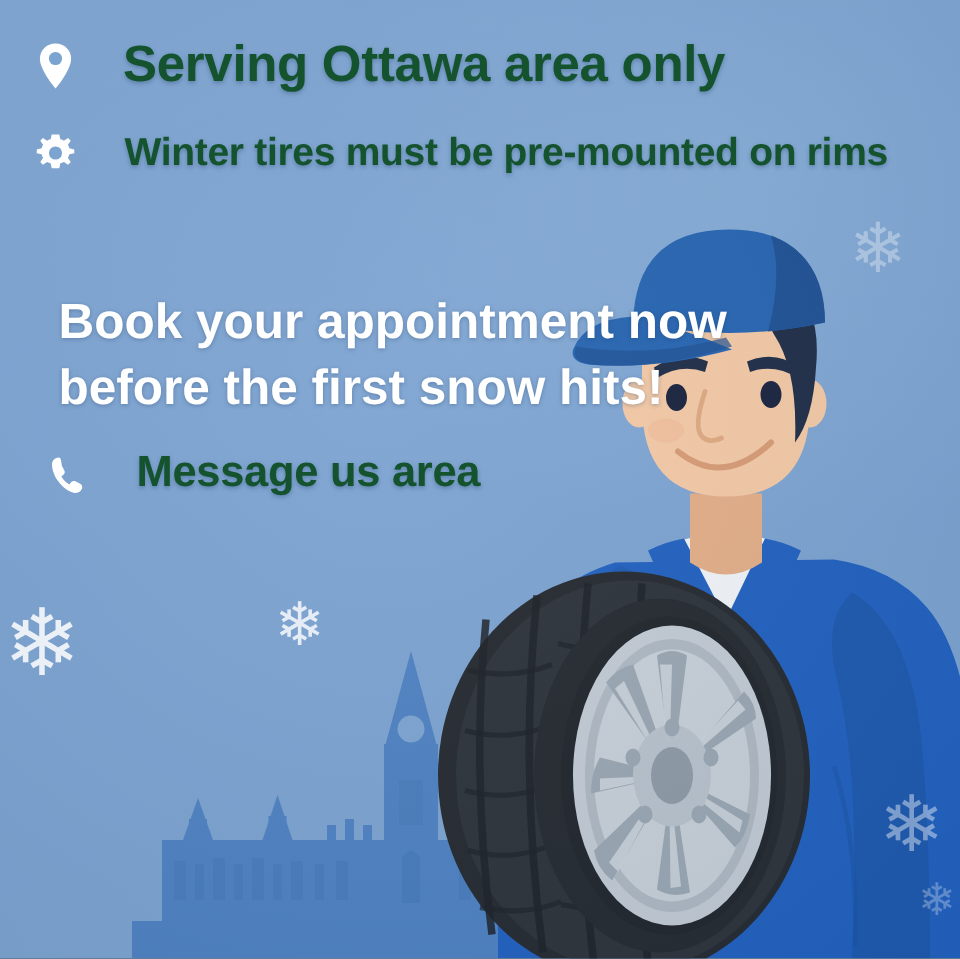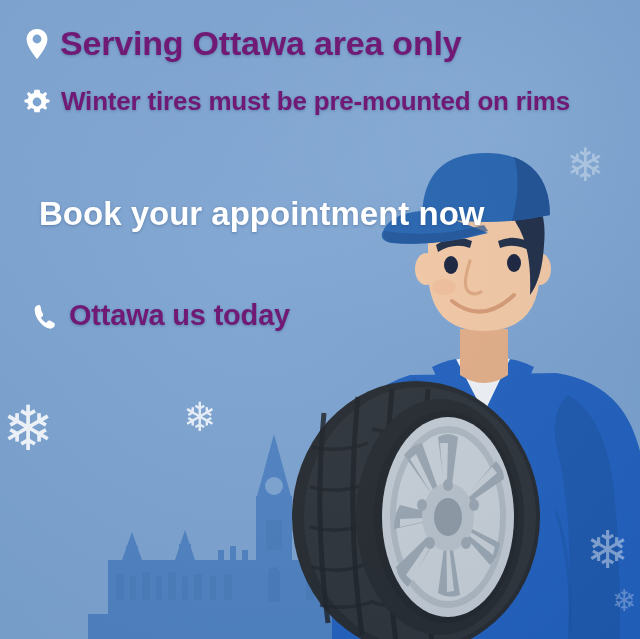--- a/index.html
+++ b/index.html
@@ -63,25 +63,26 @@
     bottom: -18px;
     width: 270px;
     height: 280px;
   }
 
   
   .line {
     position: absolute;
     display: flex;
     align-items: center;
-    color: #701a75;
+    color: #14532d;
     font-weight: 700;
     letter-spacing: -0.2px;
     text-shadow: 0 1px 3px rgba(30,60,100,0.35);
     white-space: nowrap;
+    gap: 22px;
   }
   .line .ico {
     flex: 0 0 auto;
     display: inline-flex;
     align-items: center;
     justify-content: center;
   }
   .txt { display: inline-block; }
 
   #row-serving {
@@ -307,26 +308,27 @@
       <svg viewBox="0 0 32 32" width="26" height="26">
         <path fill="#ffffff" d="M16 0.8 l3.1 0 0.9 4.0 a11.6 11.6 0 0 1 2.9 1.2 l3.4 -2.3 2.2 2.2 -2.3 3.4 a11.6 11.6 0 0 1 1.2 2.9 l4.0 0.9 0 3.1 -4.0 0.9 a11.6 11.6 0 0 1 -1.2 2.9 l2.3 3.4 -2.2 2.2 -3.4 -2.3 a11.6 11.6 0 0 1 -2.9 1.2 l-0.9 4.0 -3.1 0 -3.1 0 -0.9 -4.0 a11.6 11.6 0 0 1 -2.9 -1.2 l-3.4 2.3 -2.2 -2.2 2.3 -3.4 a11.6 11.6 0 0 1 -1.2 -2.9 l-4.0 -0.9 0 -3.1 4.0 -0.9 a11.6 11.6 0 0 1 1.2 -2.9 l-2.3 -3.4 2.2 -2.2 3.4 2.3 a11.6 11.6 0 0 1 2.9 -1.2 l0.9 -4.0 z"></path>
         <circle cx="16" cy="16" r="5.4" fill="#7ba4d1"></circle>
       </svg>
     </span>
     <span class="txt">Winter tires must be pre-mounted on rims</span>
   </div>
 
   <div id="headline">
     <div>Book your appointment now</div>
+    <div>before the first snow hits!</div>
   </div>
 
   <div class="line" id="row-message">
     <span class="ico">
       <svg viewBox="0 0 32 32" width="28" height="28">
         <path fill="#ffffff" d="M9.4 2.2 C6.6 2.2 4.2 4.4 4.2 7.6 c0 3.6 1.4 8.4 5.0 13.2 c3.6 4.8 8.0 7.6 11.6 8.4 c3.2 0.7 6.0 -1.2 6.4 -4.0 c0.2 -1.4 -0.4 -2.4 -1.6 -3.0 l-3.6 -1.8 c-1.3 -0.6 -2.5 -0.2 -3.3 0.8 l-1.2 1.6 c-2.4 -1.2 -4.6 -3.3 -6.2 -6.0 l1.6 -1.3 c1.0 -0.8 1.3 -2.1 0.7 -3.3 l-1.9 -3.7 C11.1 2.8 10.3 2.2 9.4 2.2 z"></path>
       </svg>
     </span>
     <span>
-      <span class="txt">Ottawa us today</span><br>
+      <span class="txt">Message us area</span><br>
     </span>
   </div>
 
 </div>
 
 </body></html>

